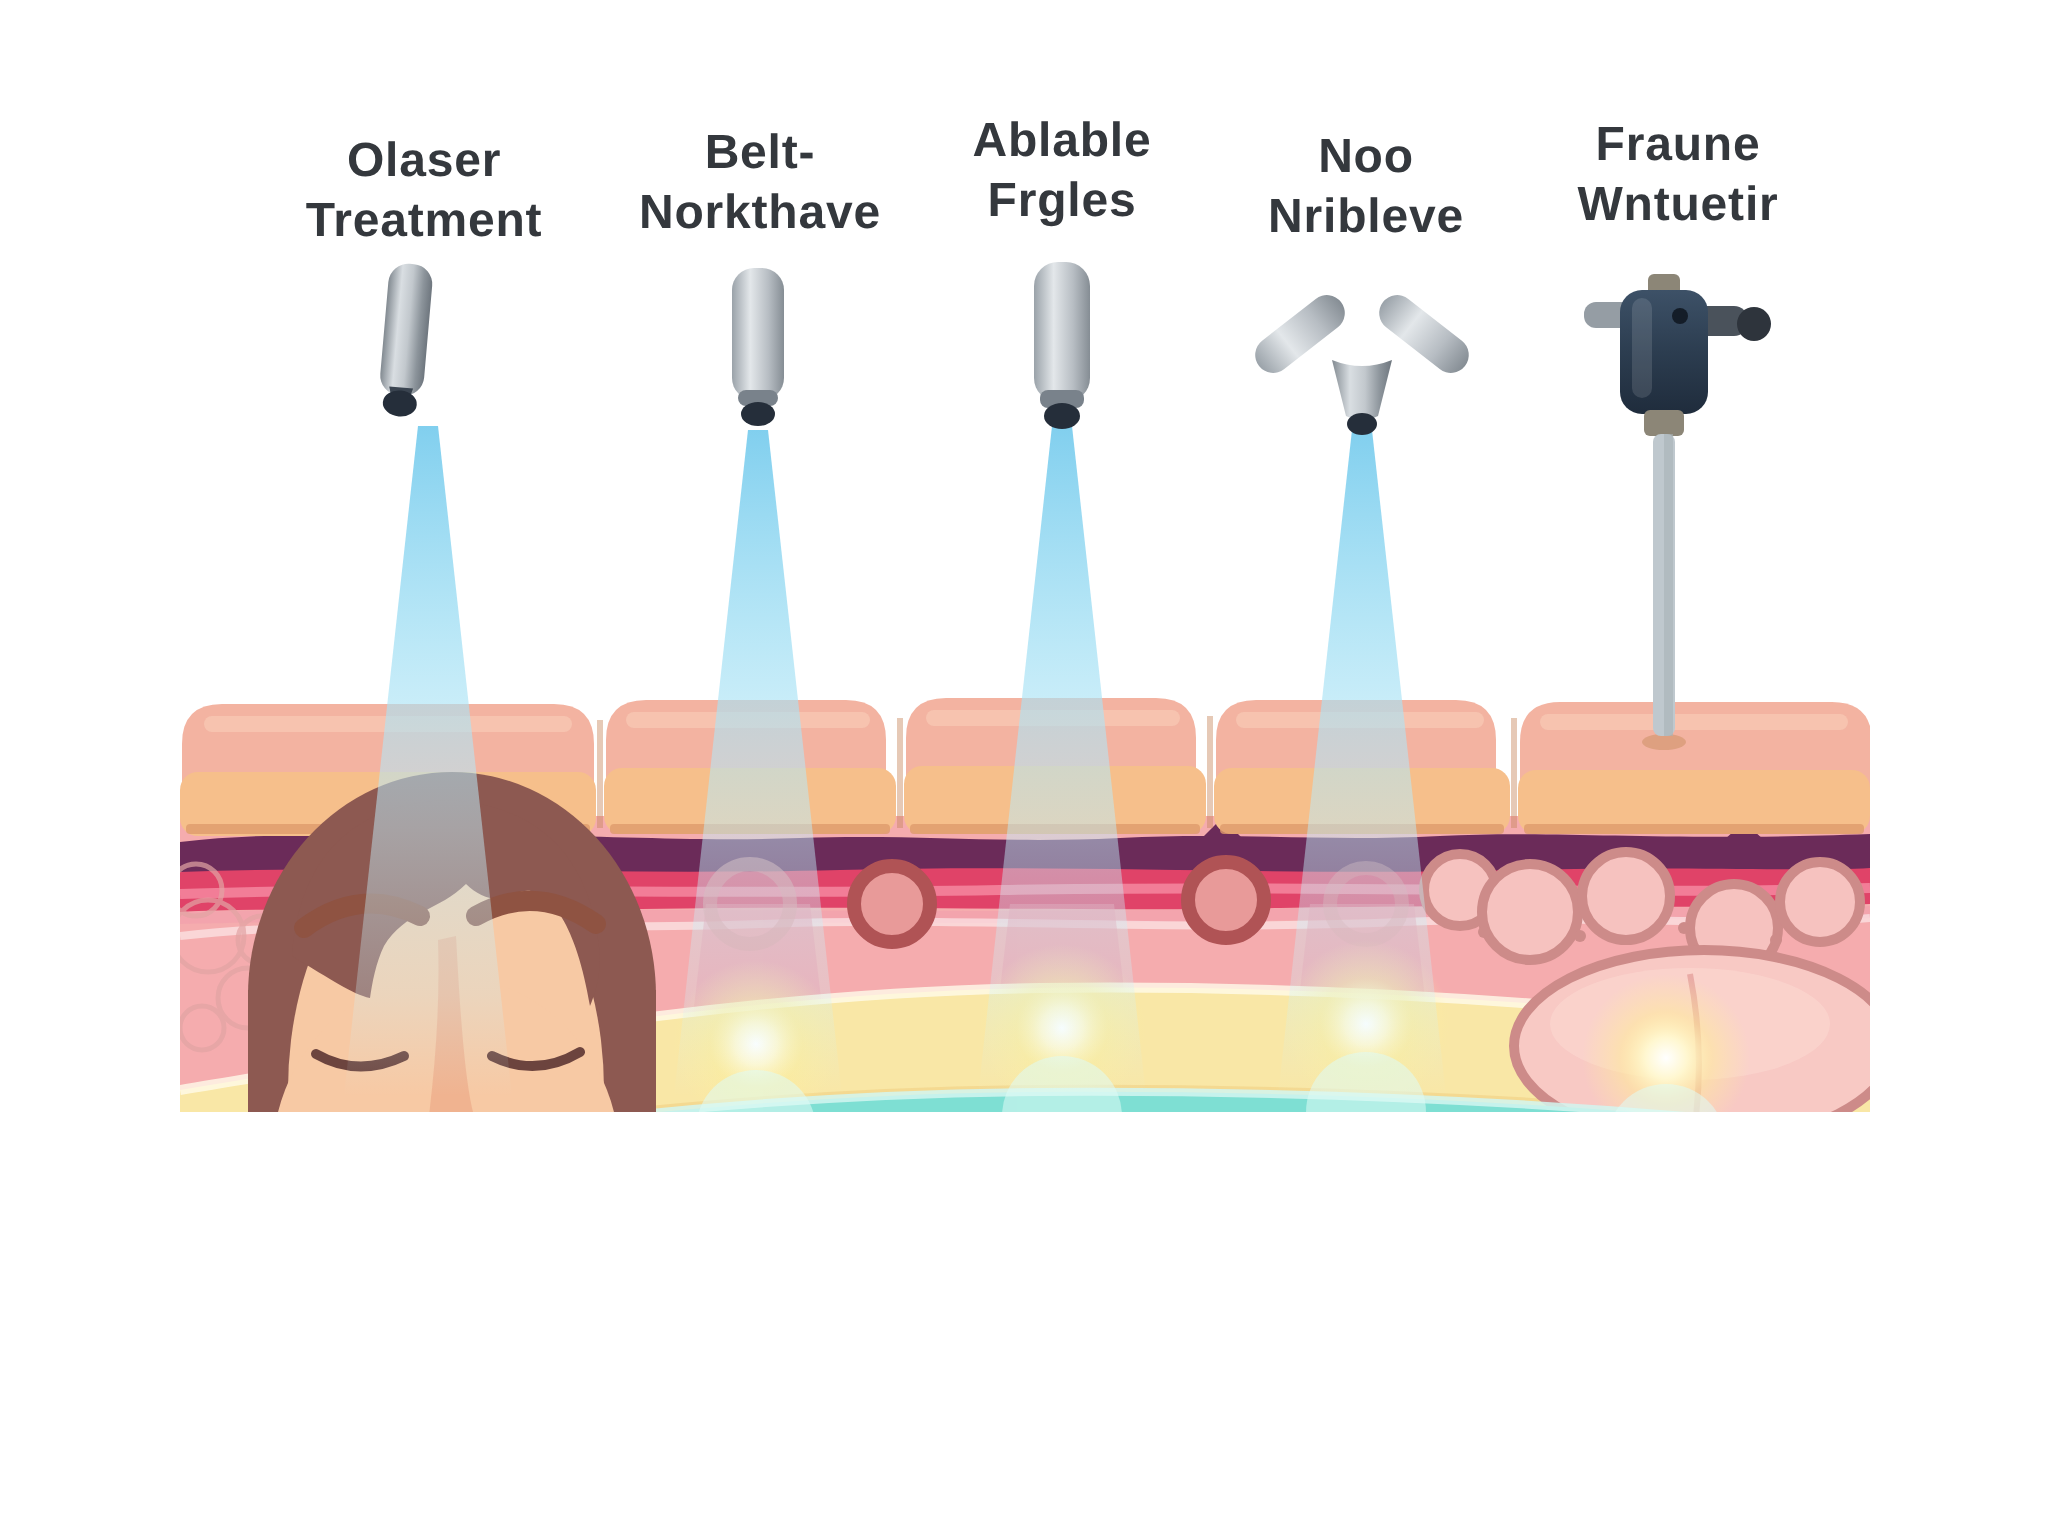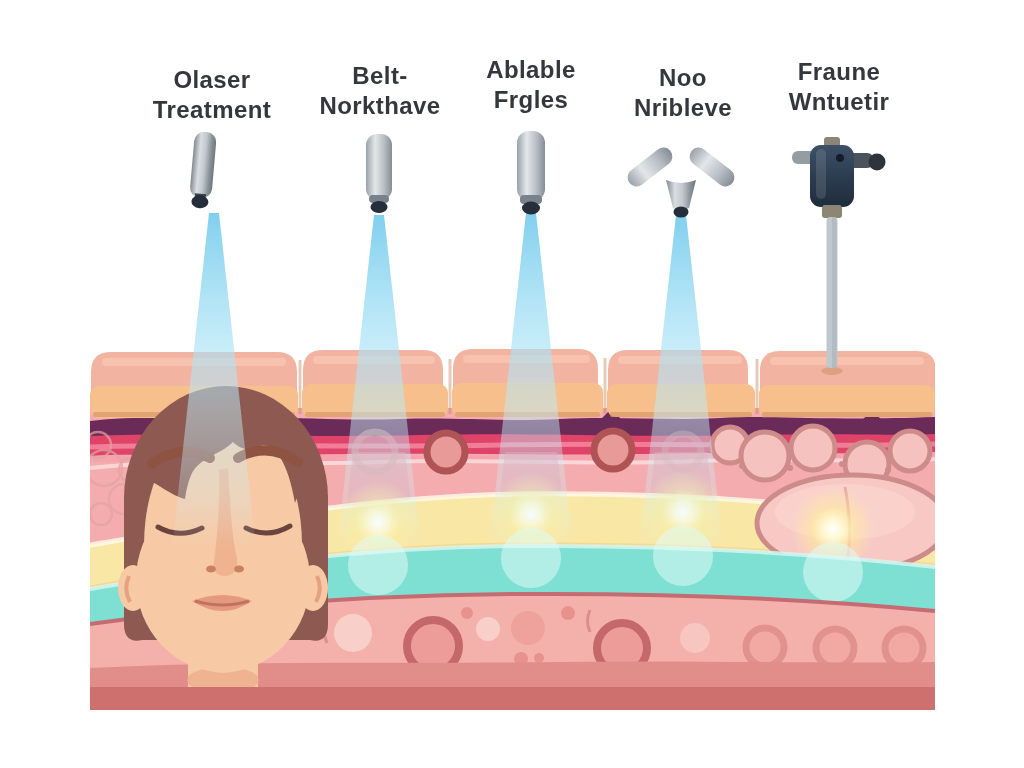--- a/index.html
+++ b/index.html
@@ -1,16 +1,16 @@
 <!DOCTYPE html>
 <html><head>
 <meta charset="utf-8">
 <style>
   html,body{margin:0;padding:0;background:#ffffff;}
-  .stage{position:relative;width:1024px;height:768px;background:#ffffff;overflow:hidden;
+  .stage{position:relative;width:1024px;height:556px;background:#ffffff;overflow:hidden;
          font-family:"Liberation Sans", sans-serif;}
   svg{position:absolute;left:0;top:0;}
   .lbl{font-family:"Liberation Sans", sans-serif;font-size:24px;font-weight:bold;
        fill:#34383D;letter-spacing:.4px;}
 </style>
 </head>
 <body>
 
 <div class="stage">
 <svg width="1024" height="768" viewBox="0 0 1024 768">

